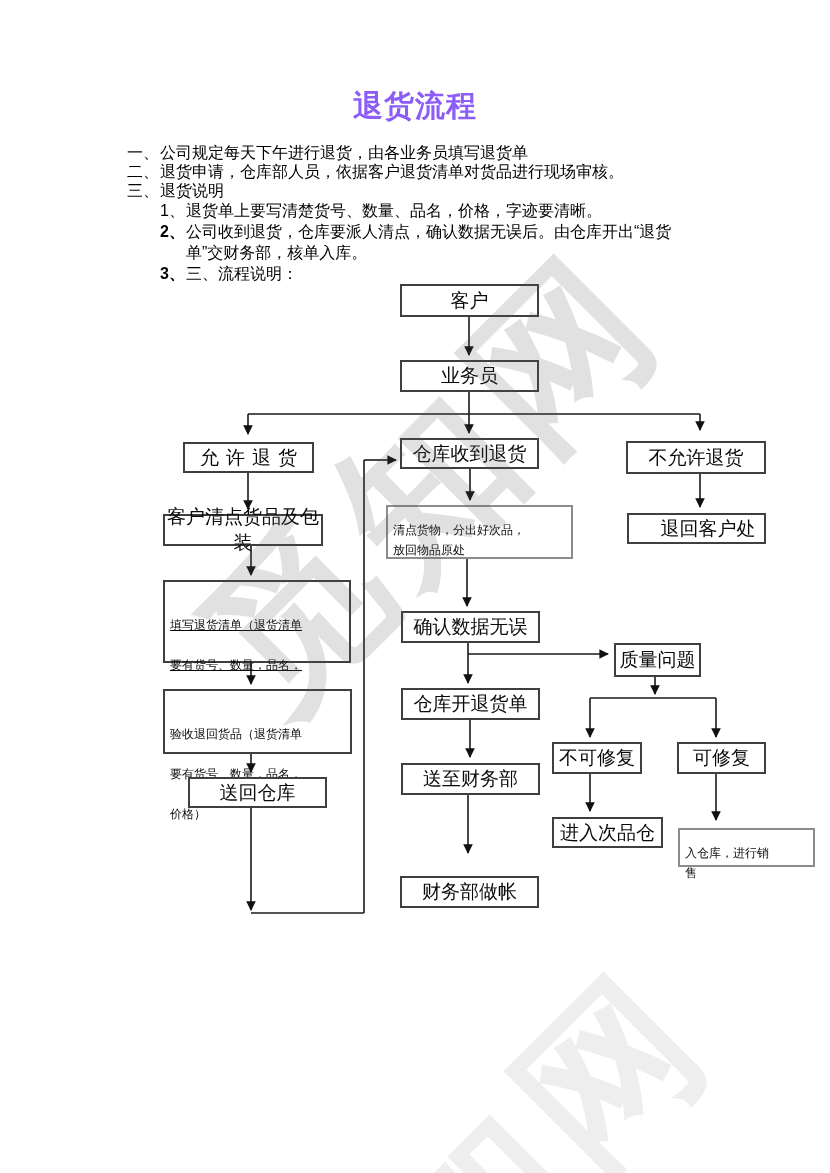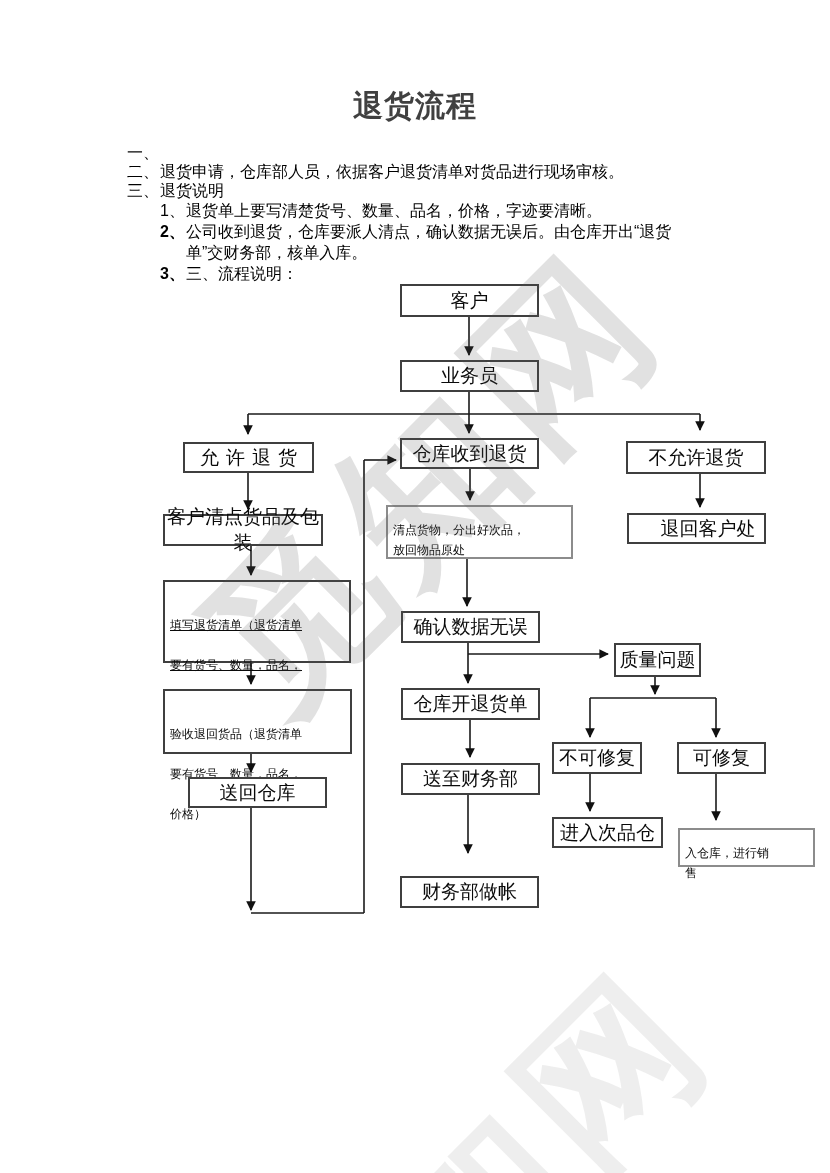--- a/index.html
+++ b/index.html
@@ -4,21 +4,21 @@
 <style>
   html,body{margin:0;padding:0;}
   body{
     width:830px;height:1173px;position:relative;background:#ffffff;
     font-family:"Liberation Sans","DejaVu Sans",sans-serif;color:#111;
     overflow:hidden;
   }
   
   .doc-title{
     position:absolute;top:86px;left:0;width:830px;text-align:center;
-    font-size:30px;font-weight:bold;letter-spacing:1px;color:#404040;
+    font-size:30px;font-weight:bold;letter-spacing:1px;color:#8b5cf6;
   }
   .intro{
     position:absolute;top:143px;left:127px;width:600px;
     font-size:16px;line-height:19px;color:#000;
   }
   .intro-item{display:flex;}
   .intro-item .marker{flex:0 0 33px;}
   .sub-items{margin-left:33px;line-height:21px;}
   .sub-items .intro-item .marker{flex:0 0 26px;}
   .bold{font-weight:bold;}
@@ -47,20 +47,21 @@
   #wm2{left:210px;top:1090px;width:540px;color:rgba(90,90,90,0.10);}
 </style>
 </head>
 <body>
 
 <div class="doc-title">退货流程</div>
 
 <div class="intro">
   <div class="intro-item">
     <span class="marker">一、</span>
+    <span>公司规定每天下午进行退货，由各业务员填写退货单</span>
   </div>
   <div class="intro-item">
     <span class="marker">二、</span>
     <span>退货申请，仓库部人员，依据客户退货清单对货品进行现场审核。</span>
   </div>
   <div class="intro-item">
     <span class="marker">三、</span>
     <span>退货说明</span>
   </div>
   <div class="sub-items">

